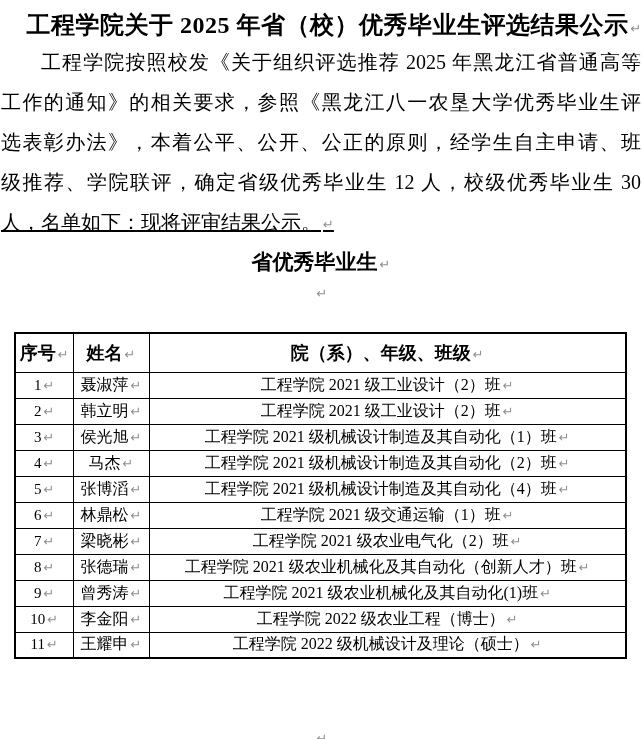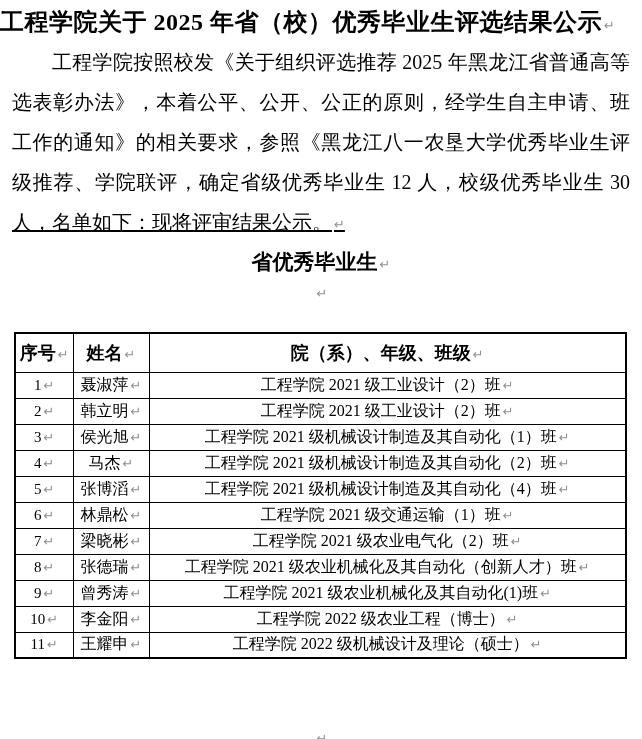--- a/index.html
+++ b/index.html
@@ -6,29 +6,30 @@
   html, body { background: #ffffff; }
   body {
     width: 642px;
     height: 739px;
     overflow: hidden;
     font-family: "Liberation Serif", "DejaVu Serif", serif;
     color: #000000;
     position: relative;
   }
   .doc-title {
+    padding-top: 8px;
     height: 42px;
-    line-height: 44px;
-    text-align: left;
+    line-height: 34px;
+    text-align: right;
     font-weight: bold;
     font-size: 24px;
     letter-spacing: 0.5px;
     white-space: nowrap;
   }
-  .para { padding: 0 12px; }
+  .para { padding: 0 1px; }
   .para-line {
     height: 40px;
     line-height: 40px;
     font-size: 20px;
     overflow: hidden;
     white-space: nowrap;
     text-align: justify;
     text-align-last: justify;
   }
   .para-line.indent { text-indent: 40px; }
@@ -89,22 +90,22 @@
     line-height: 10px;
   }
 </style>
 </head>
 <body>
 
 <div class="doc-title"><span>工程学院关于 2025 年省（校）优秀毕业生评选结果公示</span><span class="mark">↵</span></div>
 
 <div class="para">
   <div class="para-line indent">工程学院按照校发《关于组织评选推荐 2025 年黑龙江省普通高等</div>
+  <div class="para-line">工作的通知》的相关要求，参照《黑龙江八一农垦大学优秀毕业生评</div>
   <div class="para-line">选表彰办法》，本着公平、公开、公正的原则，经学生自主申请、班</div>
-  <div class="para-line">工作的通知》的相关要求，参照《黑龙江八一农垦大学优秀毕业生评</div>
   <div class="para-line">级推荐、学院联评，确定省级优秀毕业生 12 人，校级优秀毕业生 30</div>
   <div class="para-line last"><span>人，名单如下：现将评审结果公示。</span><span class="mark">↵</span></div>
 </div>
 
 <div class="section-heading"><span>省优秀毕业生</span><span class="mark">↵</span></div>
 
 <div class="empty-line"><span class="mark">↵</span></div>
 
 <table class="grad-table">
   <colgroup>

